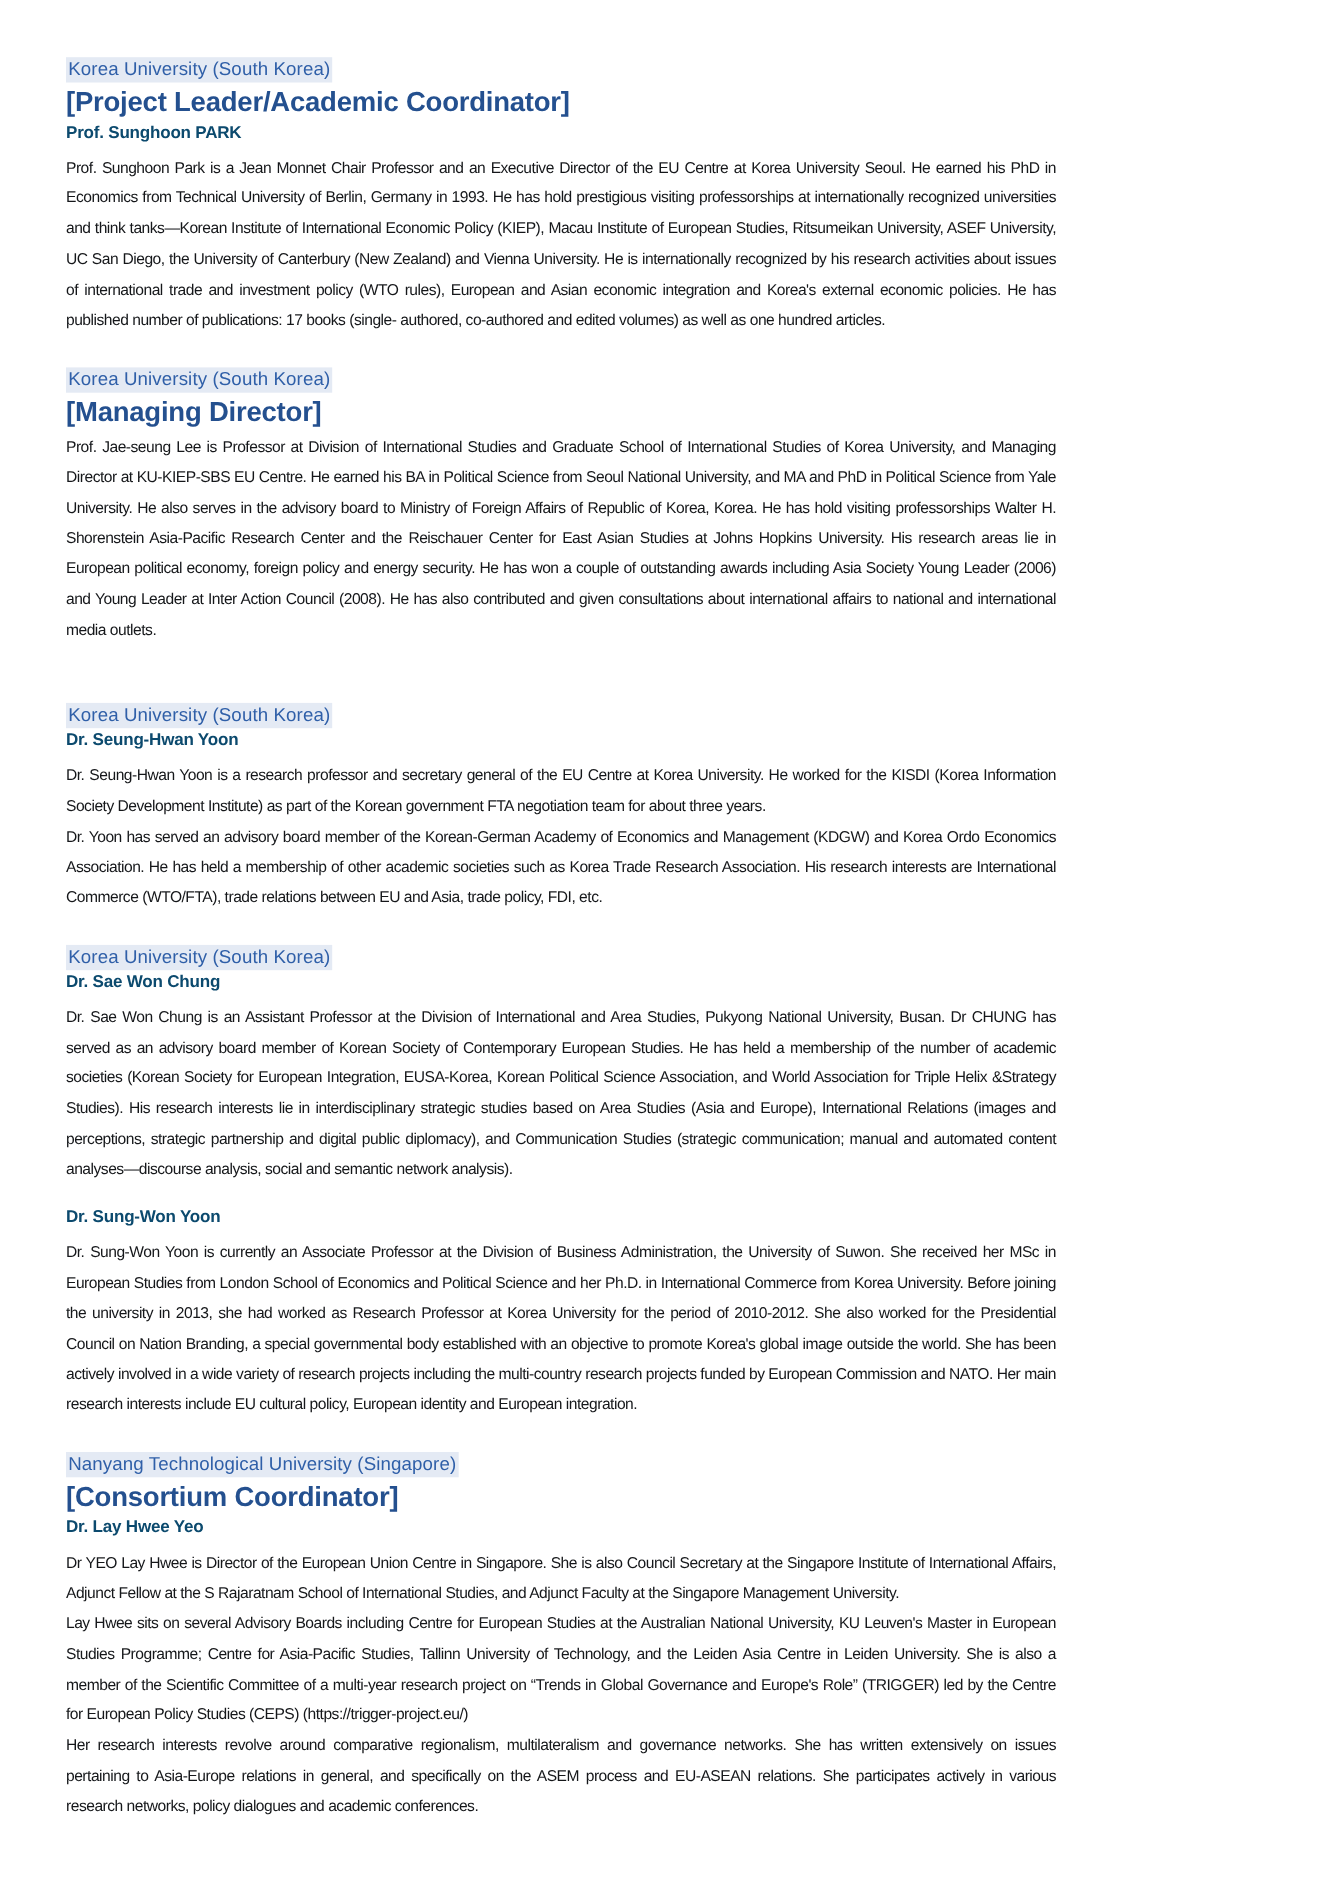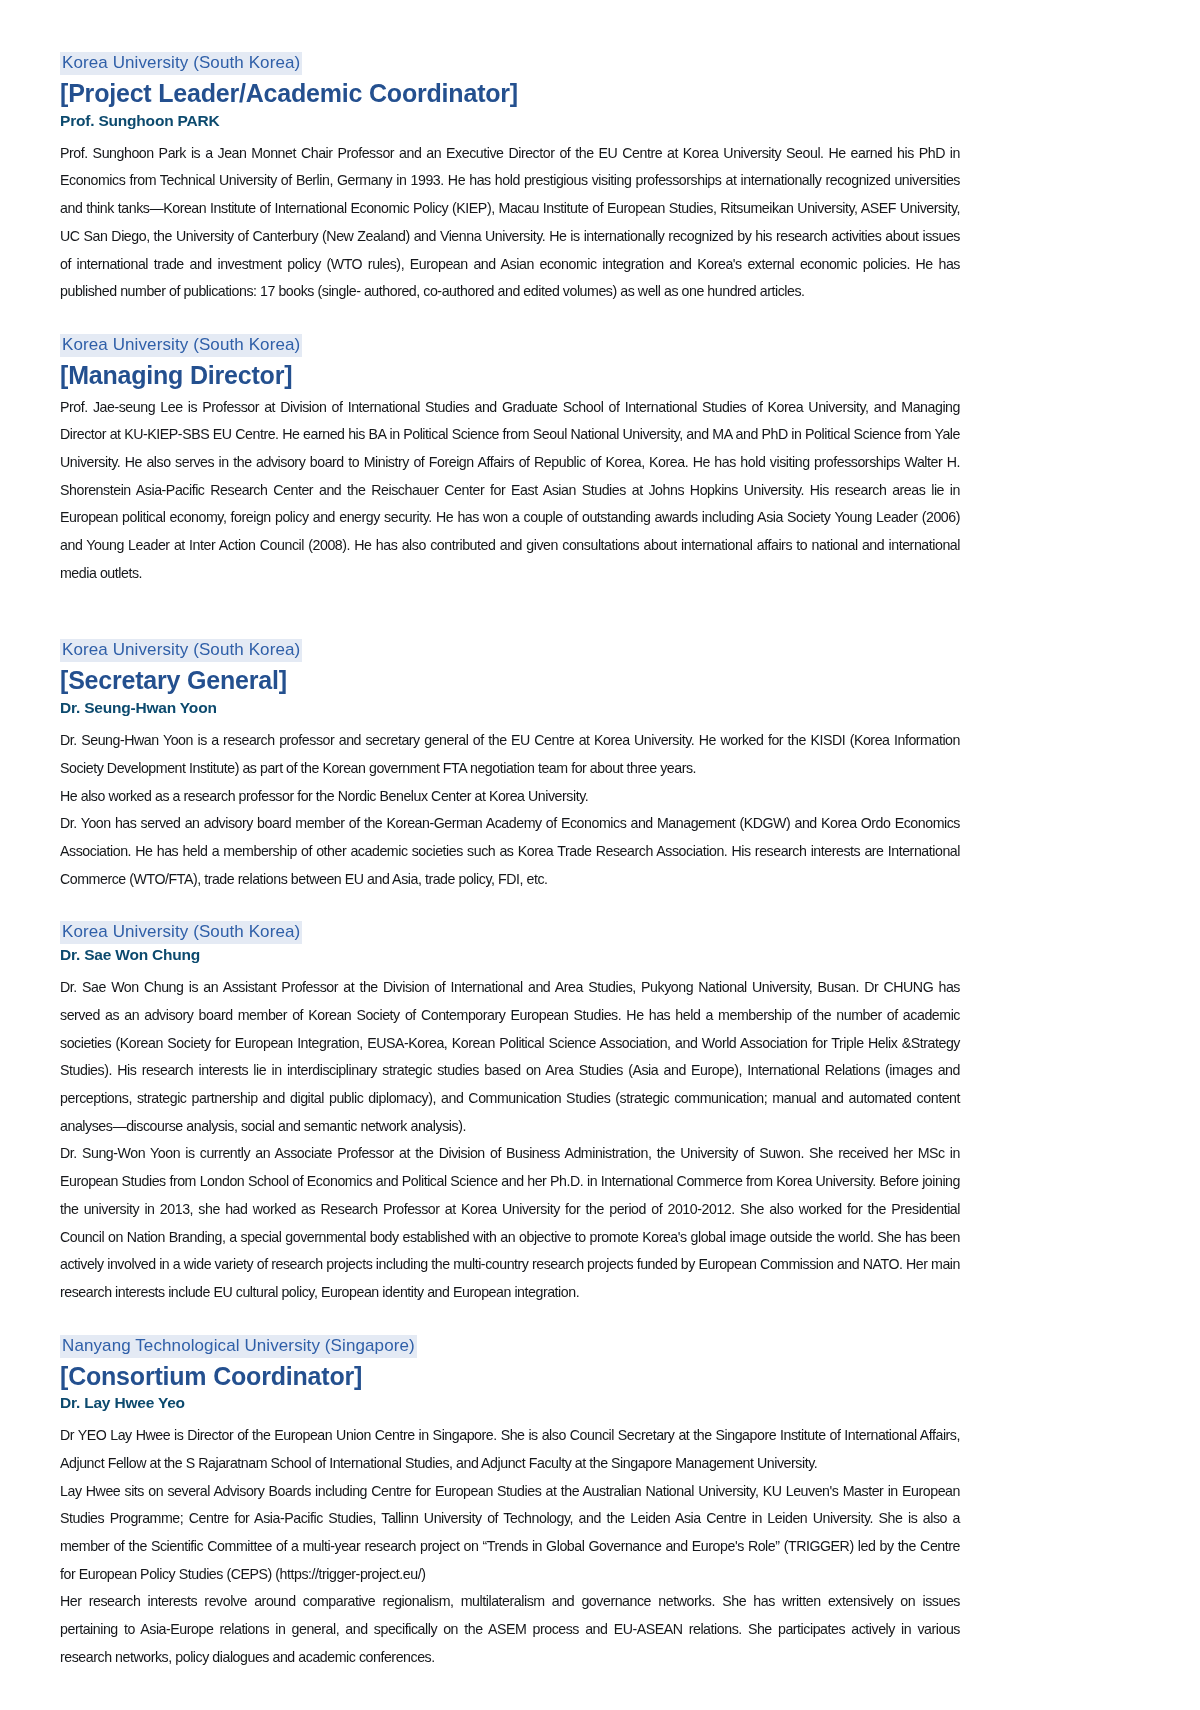--- a/index.html
+++ b/index.html
@@ -83,37 +83,36 @@
     <div class="role">[Managing Director]</div>
     <div class="bio">
       <p>Prof. Jae-seung Lee is Professor at Division of International Studies and Graduate School of International Studies of Korea University, and Managing Director at KU-KIEP-SBS EU Centre. He earned his BA in Political Science from Seoul National University, and MA and PhD in Political Science from Yale University. He also serves in the advisory board to Ministry of Foreign Affairs of Republic of Korea, Korea. He has hold visiting professorships Walter H. Shorenstein Asia-Pacific Research Center and the Reischauer Center for East Asian Studies at Johns Hopkins University. His research areas lie in European political economy, foreign policy and energy security. He has won a couple of outstanding awards including Asia Society Young Leader (2006) and Young Leader at Inter Action Council (2008). He has also contributed and given consultations about international affairs to national and international media outlets.</p>
     </div>
   </div>
 
   <div class="spacer-lg"></div>
 
   <div class="entry">
     <div class="affiliation">Korea University (South Korea)</div>
-    <div class="role">[Secretary General]</div>
     <div class="person">Dr. Seung-Hwan Yoon</div>
     <div class="bio">
       <p>Dr. Seung-Hwan Yoon is a research professor and secretary general of the EU Centre at Korea University. He worked for the KISDI (Korea Information Society Development Institute) as part of the Korean government FTA negotiation team for about three years.</p>
-      <p>He also worked as a research professor for the Nordic Benelux Center at Korea University.</p>
       <p>Dr. Yoon has served an advisory board member of the Korean-German Academy of Economics and Management (KDGW) and Korea Ordo Economics Association. He has held a membership of other academic societies such as Korea Trade Research Association.  His research interests are International Commerce (WTO/FTA), trade relations between EU and Asia, trade policy, FDI, etc.</p>
     </div>
   </div>
 
   <div class="spacer-sm"></div>
 
   <div class="entry">
     <div class="affiliation">Korea University (South Korea)</div>
     <div class="person">Dr. Sae Won Chung</div>
     <div class="bio">
       <p>Dr. Sae Won Chung is an Assistant Professor at the Division of International and Area Studies, Pukyong National University, Busan. Dr CHUNG has served as an advisory board member of Korean Society of Contemporary European Studies. He has held a membership of the number of academic societies (Korean Society for European Integration, EUSA-Korea, Korean Political Science Association, and World Association for Triple Helix &amp;Strategy Studies).  His research interests lie in interdisciplinary strategic studies based on Area Studies (Asia and Europe), International Relations (images and perceptions, strategic partnership and digital public diplomacy), and Communication Studies (strategic communication; manual and automated content analyses—discourse analysis, social and semantic network analysis).</p>
     </div>
+    <div class="person second">Dr. Sung-Won Yoon</div>
     <div class="bio">
       <p>Dr. Sung-Won Yoon is currently an Associate Professor at the Division of Business Administration, the University of Suwon. She received her MSc in European Studies from London School of Economics and Political Science and her Ph.D. in International Commerce from Korea University. Before joining the university in 2013, she had worked as Research Professor at Korea University for the period of 2010-2012. She also worked for the Presidential Council on Nation Branding, a special governmental body established with an objective to promote Korea's global image outside the world. She has been actively involved in a wide variety of research projects including the multi-country research projects funded by European Commission and NATO. Her main research interests include EU cultural policy, European identity and European integration.</p>
     </div>
   </div>
 
   <div class="spacer-sm"></div>
 
   <div class="entry">
     <div class="affiliation">Nanyang Technological University (Singapore)</div>
     <div class="role">[Consortium Coordinator]</div>

